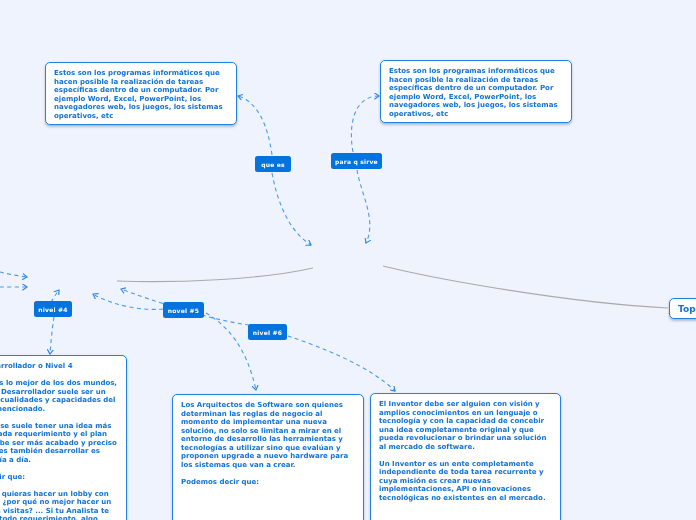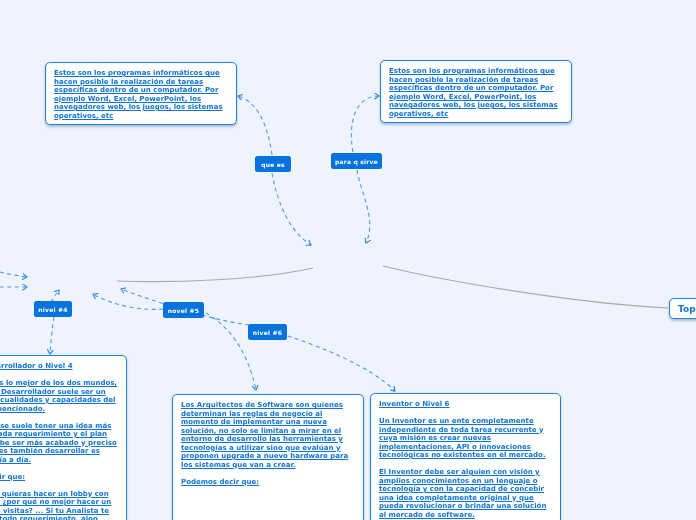--- a/index.html
+++ b/index.html
@@ -3,21 +3,21 @@
 <meta charset="utf-8">
 <style>
   html,body{margin:0;padding:0;}
   body{width:696px;height:520px;overflow:hidden;background:#eff3fd;
        font-family:"DejaVu Sans","Liberation Sans",sans-serif;-webkit-font-smoothing:antialiased;}
   #canvas{position:relative;width:696px;height:520px;overflow:hidden;}
   svg.links{position:absolute;left:0;top:0;width:696px;height:520px;pointer-events:none;}
   .card{position:absolute;background:#ffffff;border:1.7px solid #2182e3;border-radius:5px;
         box-sizing:border-box;color:#1273d4;font-weight:bold;font-size:7px;line-height:8.5px;
         padding:6px 8px;box-shadow:0 1.5px 2.5px rgba(40,60,90,0.30);}
-  .card p{margin:0 0 8.5px 0;text-decoration:underline;}
+  .card p{margin:0 0 8.5px 0;}
   .card p:last-child{margin-bottom:0;}
   .pill{position:absolute;background:#0573de;color:#ffffff;border-radius:2.5px;font-size:6px;
         font-weight:bold;display:flex;align-items:center;justify-content:center;box-sizing:border-box;
         letter-spacing:0.2px;}
   .mainnode span{position:relative;top:1.5px;}
   .mainnode{position:absolute;background:#1d90e8;color:#ffffff;border-radius:4px;font-size:11px;
         font-family:"Liberation Sans",sans-serif;
         font-weight:bold;display:flex;align-items:center;justify-content:center;box-sizing:border-box;
         box-shadow:0 0 0 3.5px #ffffff,0 2px 3px rgba(40,60,90,0.28);letter-spacing:0.1px;}
   .whitenode{position:absolute;background:#ffffff;border:1.8px solid #2182e3;border-radius:5px;
@@ -97,18 +97,17 @@
     <p>Podemos decir que:</p>
     <p>Entiendo que quieras hacer un lobby con mármol pero, ¿por qué no mejor hacer un baño para las visitas? ... Si tu Analista te dice que sí a todo requerimiento, algo anda mal.</p>
   </div>
 
   <div class="card" style="left:172px;top:394px;width:192px;height:170px;">
     <p>Los Arquitectos de Software son quienes determinan las reglas de negocio al momento de implementar una nueva solución, no solo se limitan a mirar en el entorno de desarrollo las herramientas y tecnologías a utilizar sino que evalúan y proponen upgrade a nuevo hardware para los sistemas que van a crear.</p>
     <p>Podemos decir que:</p>
   </div>
 
   <div class="card" style="left:370px;top:393px;width:191px;height:170px;">
-    <p>Inventor o Nivel 6</p>
+    <p>El Inventor debe ser alguien con visión y amplios conocimientos en un lenguaje o tecnología y con la capacidad de concebir una idea completamente original y que pueda revolucionar o brindar una solución al mercado de software.</p>
     <p>Un Inventor es un ente completamente independiente de toda tarea recurrente y cuya misión es crear nuevas implementaciones, API o innovaciones tecnológicas no existentes en el mercado.</p>
-    <p>El Inventor debe ser alguien con visión y amplios conocimientos en un lenguaje o tecnología y con la capacidad de concebir una idea completamente original y que pueda revolucionar o brindar una solución al mercado de software.</p>
   </div>
 
 </div>
 
 </body></html>

